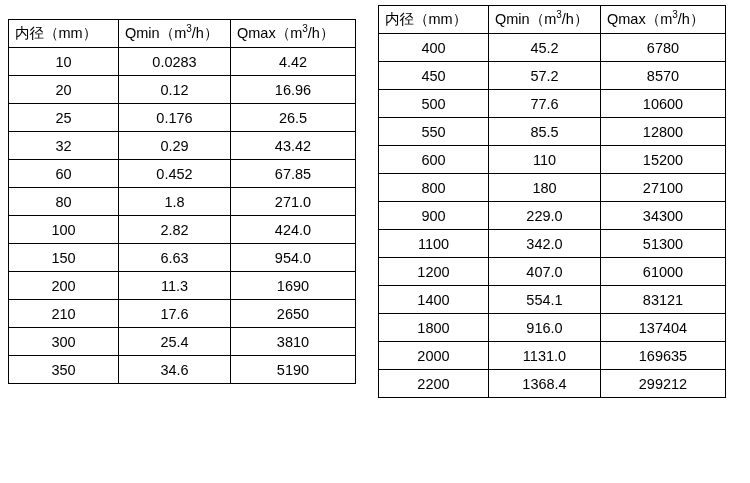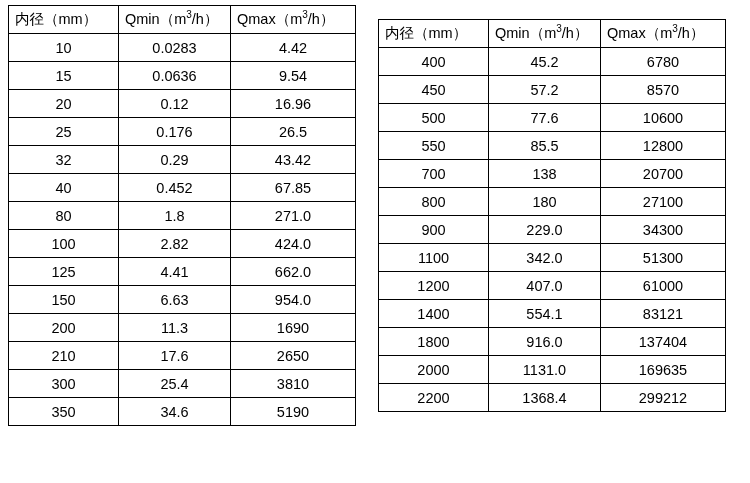--- a/index.html
+++ b/index.html
@@ -69,58 +69,48 @@
         <td>Qmax（m<span class="unit-sup">3</span>/h）</td>
       </tr>
     </thead>
     <tbody>
         <tr>
           <td>10</td>
           <td>0.0283</td>
           <td>4.42</td>
         </tr>
         <tr>
-          <td>15</td>
-          <td>0.0636</td>
-          <td>9.54</td>
-        </tr>
-        <tr>
           <td>20</td>
           <td>0.12</td>
           <td>16.96</td>
         </tr>
         <tr>
           <td>25</td>
           <td>0.176</td>
           <td>26.5</td>
         </tr>
         <tr>
           <td>32</td>
           <td>0.29</td>
           <td>43.42</td>
         </tr>
         <tr>
-          <td>40</td>
+          <td>60</td>
           <td>0.452</td>
           <td>67.85</td>
         </tr>
         <tr>
           <td>80</td>
           <td>1.8</td>
           <td>271.0</td>
         </tr>
         <tr>
           <td>100</td>
           <td>2.82</td>
           <td>424.0</td>
-        </tr>
-        <tr>
-          <td>125</td>
-          <td>4.41</td>
-          <td>662.0</td>
         </tr>
         <tr>
           <td>150</td>
           <td>6.63</td>
           <td>954.0</td>
         </tr>
         <tr>
           <td>200</td>
           <td>11.3</td>
           <td>1690</td>
@@ -171,23 +161,23 @@
           <td>500</td>
           <td>77.6</td>
           <td>10600</td>
         </tr>
         <tr>
           <td>550</td>
           <td>85.5</td>
           <td>12800</td>
         </tr>
         <tr>
-          <td>700</td>
-          <td>138</td>
-          <td>20700</td>
+          <td>600</td>
+          <td>110</td>
+          <td>15200</td>
         </tr>
         <tr>
           <td>800</td>
           <td>180</td>
           <td>27100</td>
         </tr>
         <tr>
           <td>900</td>
           <td>229.0</td>
           <td>34300</td>

